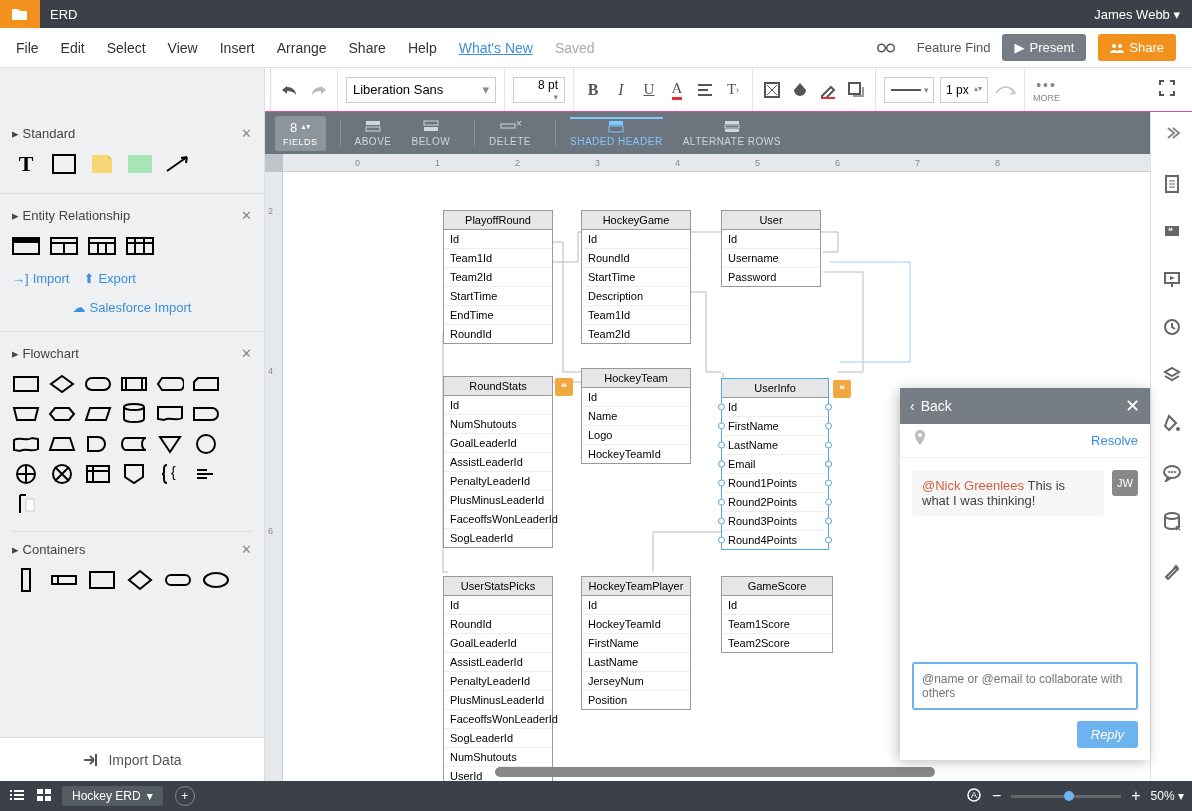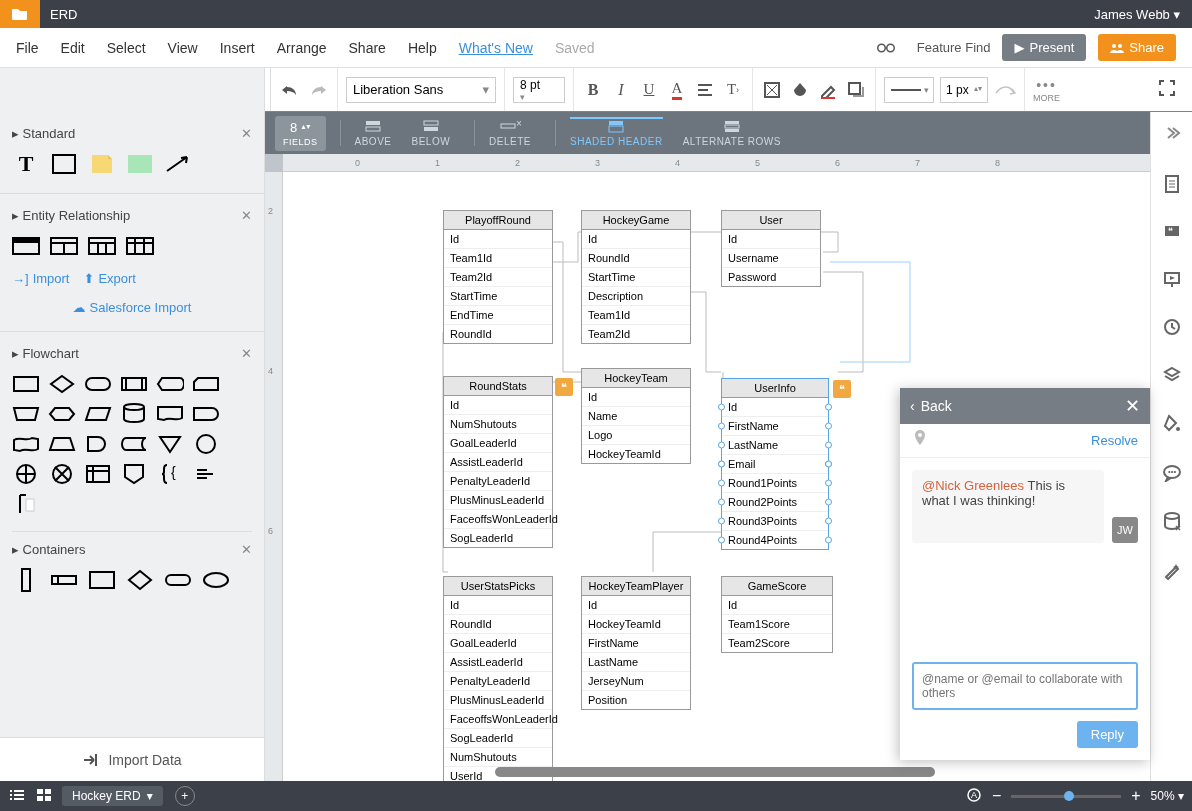--- a/index.html
+++ b/index.html
@@ -20,21 +20,21 @@
 .menubar .ff { display: flex; align-items: center; gap: 22px; color: #555; font-size: 13px; }
 .btn-present { background: #777d84; color: #fff; padding: 6px 12px; border-radius: 3px; font-size: 13px; display: flex; align-items: center; gap: 5px; cursor: pointer; }
 .btn-share { background: #f2921d; color: #fff; padding: 6px 12px; border-radius: 3px; font-size: 13px; display: flex; align-items: center; gap: 5px; cursor: pointer; }
 
 
 .toolbar { height: 44px; background: #fff; border-bottom: 1px solid #ec4899; display: flex; align-items: center; padding: 0 6px; }
 .toolbar .grp { display: flex; align-items: center; border-right: 1px solid #e6e6e6; height: 100%; padding: 0 8px; gap: 6px; }
 .toolbar .sh-head { font-size: 14px; font-weight: 600; color: #333; margin-left: 6px; }
 .tool-icon { width: 22px; height: 22px; display: flex; align-items: center; justify-content: center; color: #555; cursor: pointer; }
 .font-sel { border: 1px solid #ccc; height: 26px; width: 150px; padding: 0 6px; font-size: 13px; display: flex; align-items: center; justify-content: space-between; background: #fff; }
-.size-sel { border: 1px solid #ccc; height: 26px; width: 52px; padding: 0 6px; font-size: 12px; display: flex; align-items: flex-start; justify-content: space-between; background: #fff; flex-direction: column; }
+.size-sel { border: 1px solid #ccc; height: 26px; width: 52px; padding: 0 6px; font-size: 12px; display: flex; align-items: flex-end; justify-content: space-between; background: #fff; flex-direction: column; }
 .px-sel { border: 1px solid #ccc; height: 26px; width: 48px; padding: 0 5px; font-size: 12px; display: flex; align-items: center; justify-content: space-between; }
 .line-sty { border: 1px solid #ccc; height: 26px; width: 50px; display: flex; align-items: center; justify-content: center; }
 .more { display: flex; flex-direction: column; align-items: center; font-size: 9px; color: #888; cursor: pointer; }
 
 
 .tbltool { height: 42px; background: #6c757d; display: flex; align-items: center; padding: 0 10px; color: #cfd6dc; font-size: 10px; letter-spacing: .5px; }
 .tbltool .fld { background: #8c949c; border-radius: 3px; padding: 4px 8px; margin-right: 10px; display: flex; flex-direction: column; align-items: center; gap: 2px; color: #fff; }
 .tbltool .tb { display: flex; flex-direction: column; align-items: center; gap: 3px; margin-right: 20px; cursor: pointer; }
 .tbltool .tb.active { color: #7fc7ff; border-top: 2px solid #7fc7ff; margin-top: -2px; padding-top: 0; }
 .tbltool .tb svg, .tbltool .tb .ic { height: 14px; }
@@ -75,24 +75,24 @@
 .cpanel .ch { height: 36px; background: #777d84; color: #fff; display: flex; align-items: center; padding: 0 10px; font-size: 14px; }
 .cpanel .ch .bk { display: flex; align-items: center; gap: 6px; cursor: pointer; }
 .cpanel .ch .cl { margin-left: auto; cursor: pointer; font-size: 18px; }
 .cpanel .sub { height: 34px; display: flex; align-items: center; padding: 0 12px; border-bottom: 1px solid #eee; }
 .cpanel .sub .pin { color: #bbb; }
 .cpanel .sub .res { margin-left: auto; color: #3b8fdd; font-size: 13px; cursor: pointer; }
 .cpanel .body { flex: 1; padding: 12px; font-size: 13px; display: flex; flex-direction: column; }
 .cpanel .cmt { display: flex; gap: 8px; }
 .cpanel .cmt .bubble { background: #f6f6f6; border-radius: 4px; padding: 8px 10px; flex: 1; color: #444; }
 .cpanel .cmt .bubble .mn { color: #d4623f; }
-.cpanel .cmt .av { width: 26px; height: 26px; background: #888; color: #fff; border-radius: 3px; font-size: 11px; display: flex; align-items: center; justify-content: center; margin-top: 47px; }
+.cpanel .cmt .av { width: 26px; height: 26px; background: #888; color: #fff; border-radius: 3px; font-size: 11px; display: flex; align-items: center; justify-content: center; }
 .cpanel .reply-area { margin-top: auto; }
 .cpanel textarea { width: 100%; border: 2px solid #6db3ef; border-radius: 3px; padding: 8px; font-size: 12px; color: #888; resize: none; height: 48px; font-family: inherit; }
-.cpanel .rbtn { margin-top: 8px; margin-left: auto; background: #6db3ef; color: #fff; padding: 6px 14px; border-radius: 3px; font-size: 13px; width: fit-content; cursor: pointer; }
+.cpanel .rbtn { margin-top: 8px; margin-left: auto; background: #6db3ef; color: #fff; padding: 6px 14px; border-radius: 3px; font-size: 13px; width: fit-content; cursor: pointer; font-style: italic; }
 
 
 .rrail { position: absolute; top: 112px; right: 0; bottom: 30px; width: 42px; background: #fff; border-left: 1px solid #e0e0e0; display: flex; flex-direction: column; align-items: center; padding-top: 14px; gap: 26px; color: #666; }
 .rrail .collapse { transform: rotate(0); cursor: pointer; margin-bottom: 4px; }
 
 
 .bbar { position: absolute; bottom: 0; left: 0; right: 0; height: 30px; background: #3c4149; display: flex; align-items: center; color: #fff; font-size: 12px; padding: 0 8px; }
 .bbar .tab { background: #555b63; border-radius: 3px; padding: 3px 10px; margin-left: 10px; display: flex; align-items: center; gap: 6px; }
 .bbar .plus { margin-left: 12px; width: 20px; height: 20px; border: 1px solid #888; border-radius: 50%; display: flex; align-items: center; justify-content: center; cursor: pointer; }
 .bbar .zoom { margin-left: auto; display: flex; align-items: center; gap: 10px; }

